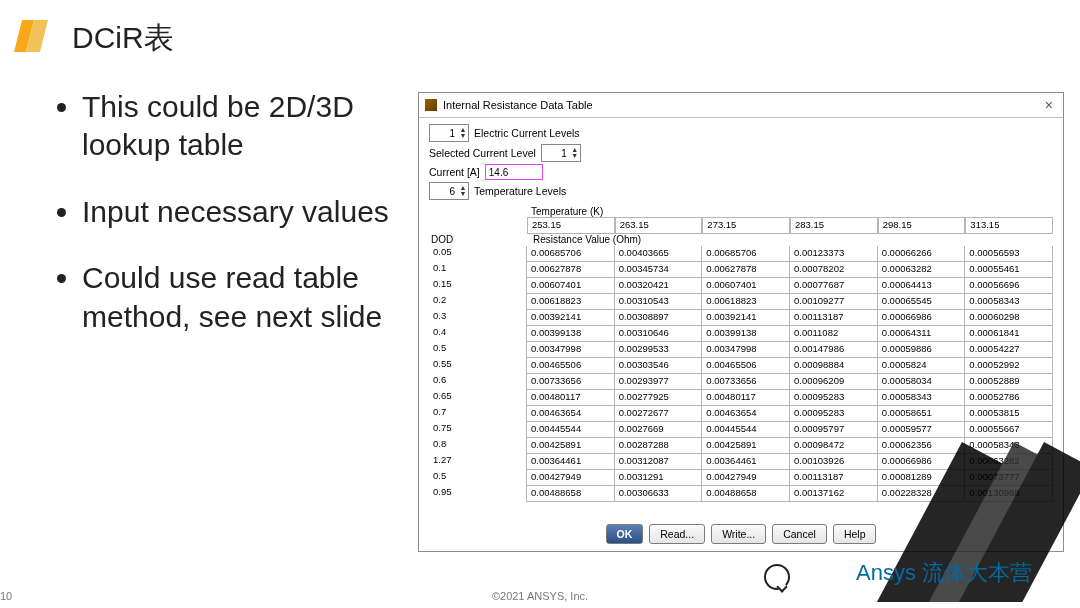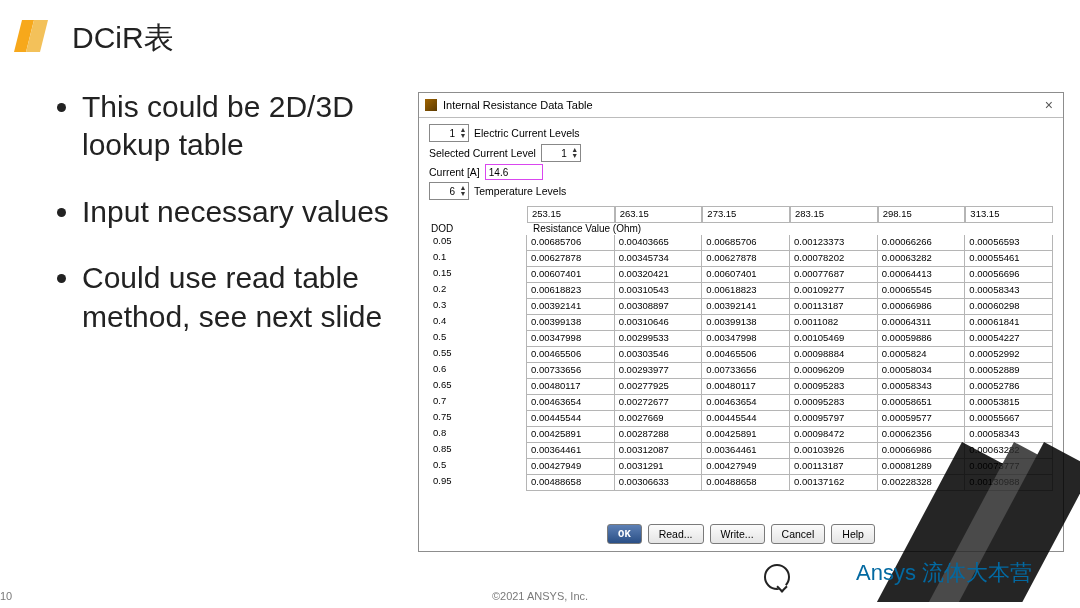--- a/index.html
+++ b/index.html
@@ -36,21 +36,21 @@
   .vcol   { flex:1 1 0; }
   .hcell  { background:#fff; border:1px solid #b5b5b5; }
 
   .datagrid { position:relative; margin:1px 10px 0 10px; height:312px; overflow:hidden; }
   .datagrid .drow { display:flex; }
   .datagrid .cell { margin-top:-1px; }
   .datagrid .cell + .cell { margin-left:-1px; }
 
   .btnrow { position:absolute; left:0; right:0; bottom:7px; display:flex; justify-content:center; gap:6px; }
   .btn { border:1px solid #7a7a7a; border-radius:3px; padding:3px 10px; font-size:10.5px; background:linear-gradient(#fbfbfb,#e5e5e5); }
-  .btn.primary { background:linear-gradient(#5d80b5,#2a4f86); color:#fff; font-weight:bold;font-family:Liberation Mono, monospace; }
+  .btn.primary { background:linear-gradient(#5d80b5,#2a4f86); color:#fff; font-weight:bold; }
 
   .footer { position:absolute; left:0; right:0; bottom:6px; font-size:11px; color:#7a7a7a; display:flex; }
   .pagenum { }
   .copy    { position:absolute; left:50%; transform:translateX(-50%); bottom:0; }
 
   
   .wm-stripes { position:absolute; right:0; bottom:6px; width:250px; height:180px; overflow:hidden; opacity:.85; pointer-events:none;}
   .wm-stripes span { position:absolute; width:56px; height:260px; background:#000; transform:rotate(28deg); transform-origin:top left;}
   .wm-stripes .s1 { right:-20px; bottom:-100px; background:#000;}
   .wm-stripes .s2 { right: 26px; bottom:-100px; background:#2b2b2b; width:40px;}
@@ -106,20 +106,21 @@
           <input value="6" style="">
           <span class="arrows">▲<br>▼</span>
         </span>
         <span>Temperature Levels</span>
       </div>
     </div>
 
     <div class="thdr">
       <div class="trow">
         <div class="dodcol"></div>
+        <div class="vcol" style="border:none;font-size:10px;padding-left:4px;">Temperature (K)</div>
       </div>
       <div class="trow">
         <div class="dodcol"></div>
         <div class="hcell vcol">253.15</div>
         <div class="hcell vcol">263.15</div>
         <div class="hcell vcol">273.15</div>
         <div class="hcell vcol">283.15</div>
         <div class="hcell vcol">298.15</div>
         <div class="hcell vcol">313.15</div>
       </div>
@@ -182,21 +183,21 @@
           <div class="cell vcol">0.00399138</div>
           <div class="cell vcol">0.0011082</div>
           <div class="cell vcol">0.00064311</div>
           <div class="cell vcol">0.00061841</div>
         </div>
         <div class="drow">
           <div class="cell dodcol" style="flex: 0 0 98px;">0.5</div>
           <div class="cell vcol">0.00347998</div>
           <div class="cell vcol">0.00299533</div>
           <div class="cell vcol">0.00347998</div>
-          <div class="cell vcol">0.00105469</div>
+          <div class="cell vcol">0.00147986</div>
           <div class="cell vcol">0.00059886</div>
           <div class="cell vcol">0.00054227</div>
         </div>
         <div class="drow">
           <div class="cell dodcol" style="flex: 0 0 98px;">0.55</div>
           <div class="cell vcol">0.00465506</div>
           <div class="cell vcol">0.00303546</div>
           <div class="cell vcol">0.00465506</div>
           <div class="cell vcol">0.00098884</div>
           <div class="cell vcol">0.0005824</div>
@@ -241,21 +242,21 @@
         <div class="drow">
           <div class="cell dodcol" style="flex: 0 0 98px;">0.8</div>
           <div class="cell vcol">0.00425891</div>
           <div class="cell vcol">0.00287288</div>
           <div class="cell vcol">0.00425891</div>
           <div class="cell vcol">0.00098472</div>
           <div class="cell vcol">0.00062356</div>
           <div class="cell vcol">0.00058343</div>
         </div>
         <div class="drow">
-          <div class="cell dodcol" style="flex: 0 0 98px;">0.85</div>
+          <div class="cell dodcol" style="flex: 0 0 98px;">1.27</div>
           <div class="cell vcol">0.00364461</div>
           <div class="cell vcol">0.00312087</div>
           <div class="cell vcol">0.00364461</div>
           <div class="cell vcol">0.00103926</div>
           <div class="cell vcol">0.00066986</div>
           <div class="cell vcol">0.00063282</div>
         </div>
         <div class="drow">
           <div class="cell dodcol" style="flex: 0 0 98px;">0.5</div>
           <div class="cell vcol">0.00427949</div>

